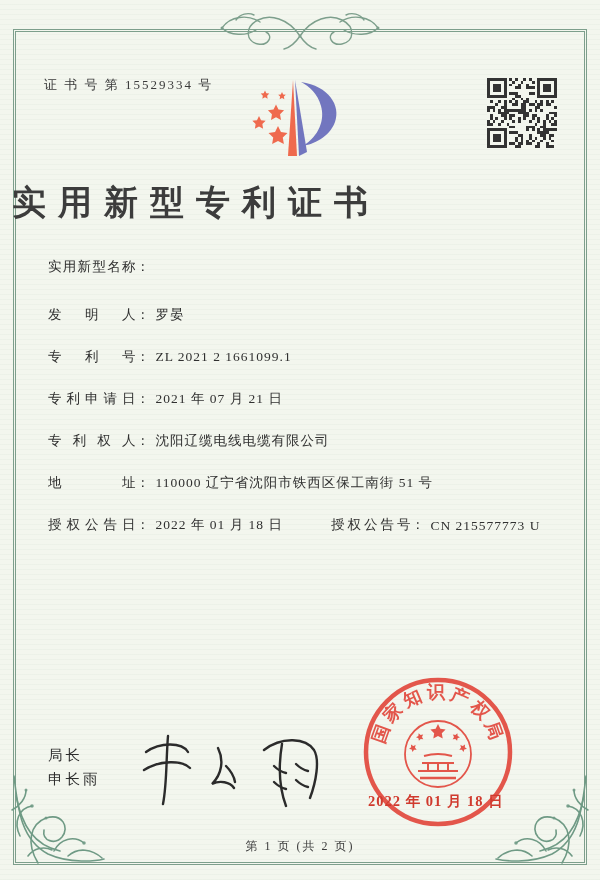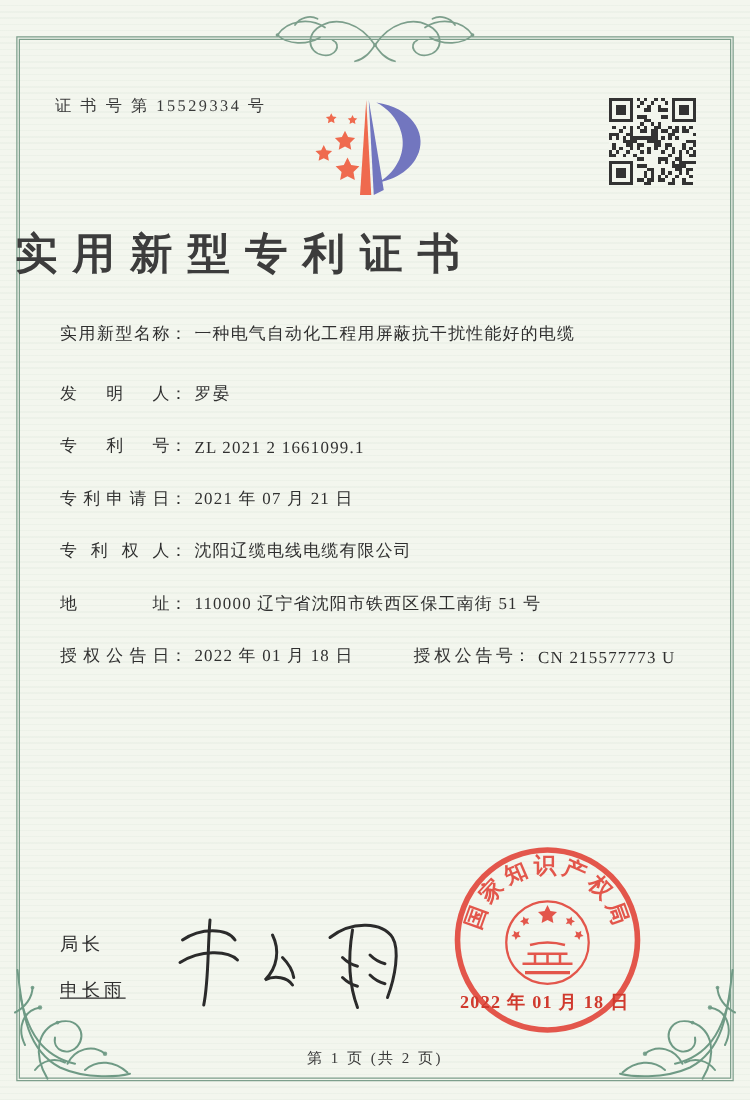--- a/index.html
+++ b/index.html
@@ -31,21 +31,21 @@
   .logo { position:absolute; left:245px; top:68px; width:110px; height:100px; }
   .qr   { position:absolute; left:487px; top:78px; width:70px; height:70px; }
 
   .title {
     position:absolute; left:0; top:180px; width:100%;
     text-align:left; font-size:34px; font-weight:700; color:#3c3c3c;
     letter-spacing:12px; padding-left:12px;
   }
 
   .fields { position:absolute; left:48px; top:258px; width:510px; font-size:13.5px; color:#303030; }
-  .frow { display:flex; align-items:flex-end; }
+  .frow { display:flex; align-items:center; }
   .frow.gap-lg { margin-bottom:30px; }
   .frow.gap-md { margin-bottom:24px; }
   .flabel {
     display:inline-block; width:88px; text-align:justify; text-align-last:justify;
     letter-spacing:0.5px; flex:none;
   }
   .fcolon { flex:none; }
   .fvalue { margin-left:6px; letter-spacing:1px; white-space:nowrap; }
   .frow-double { display:flex; }
   .frow-double .pair { display:flex; align-items:flex-end; }
@@ -53,21 +53,21 @@
   .frow-double .pair.second .flabel { width:80px; }
 
   .body-text {
     position:absolute; left:48px; top:524px; width:508px;
     font-size:13.5px; line-height:25px; color:#262626;
     font-style:italic; letter-spacing:0.6px; text-align:justify;
   }
   .body-text p { text-indent:2em; }
 
   .officer { position:absolute; left:48px; top:746px; font-size:14.5px; color:#2e2e2e; letter-spacing:3px; }
-  .officer .name { margin-top:18px;text-decoration:underline; }
+  .officer .name { margin-top:5px; }
   .signature { position:absolute; left:130px; top:722px; width:200px; height:100px; }
 
   .seal {
     position:absolute; left:360px; top:674px; width:156px; height:156px;
     opacity:0.92;
   }
   .seal-date {
     position:absolute; left:368px; top:792px; font-size:14.5px; font-weight:700;
     color:#d03a2e; letter-spacing:1px; white-space:nowrap;
   }
@@ -360,21 +360,20 @@
         <rect x="2" y="20" width="3" height="3" fill="#333"></rect>
       </svg>
   </div>
 
   <div class="title">实用新型专利证书</div>
 
   <div class="fields">
     <div class="frow gap-lg">
       <span class="flabel">实用新型名称</span>
         <span class="fcolon">：</span>
-      <span class="fvalue">一种电气自动化工程用屏蔽抗干扰性能好的电缆</span>
     </div>
     <div class="frow gap-md">
       <span class="flabel">发明人</span>
         <span class="fcolon">：</span>
       <span class="fvalue">罗晏</span>
     </div>
     <div class="frow gap-md">
       <span class="flabel">专利号</span>
         <span class="fcolon">：</span>
       <span class="fvalue">ZL 2021 2 1661099.1</span>

